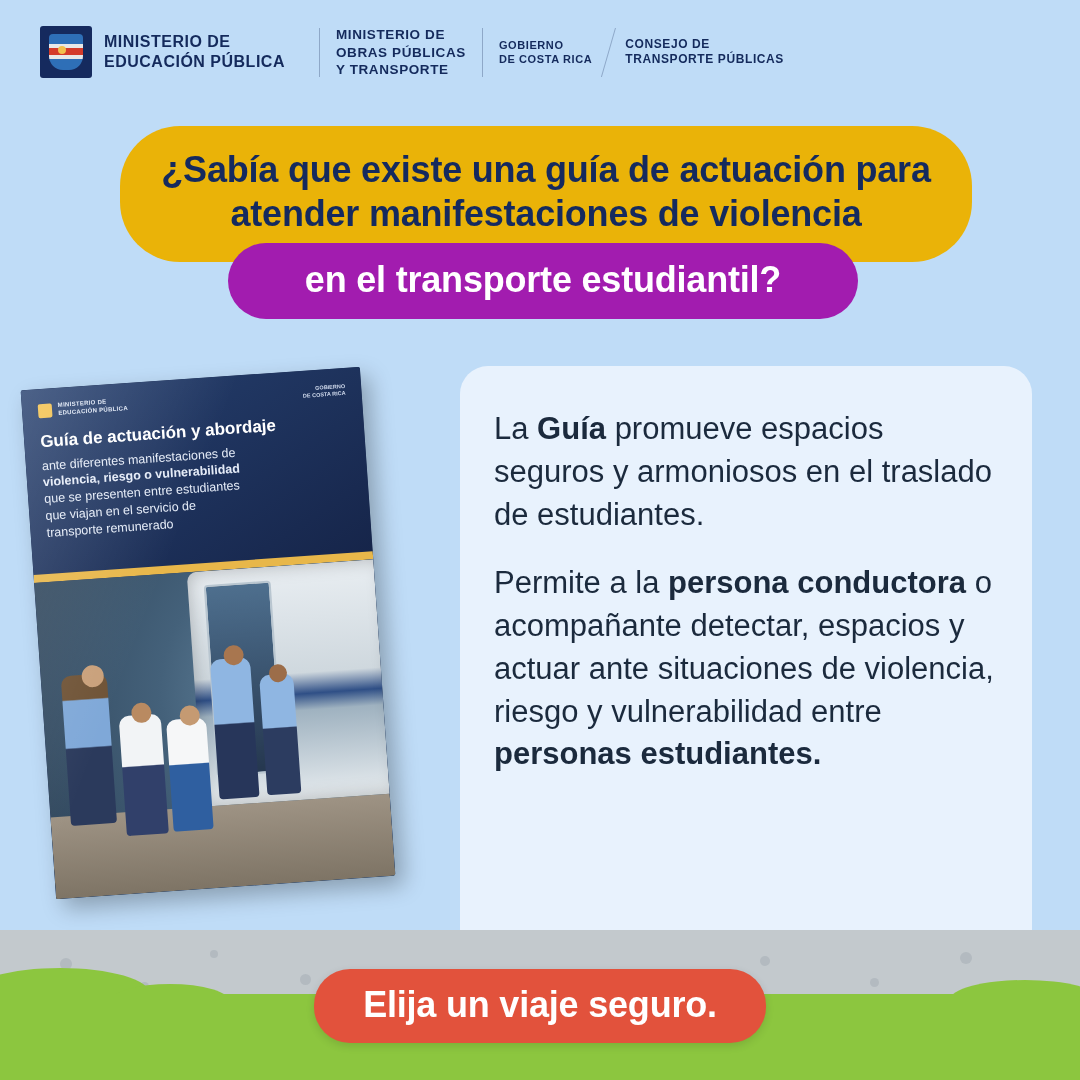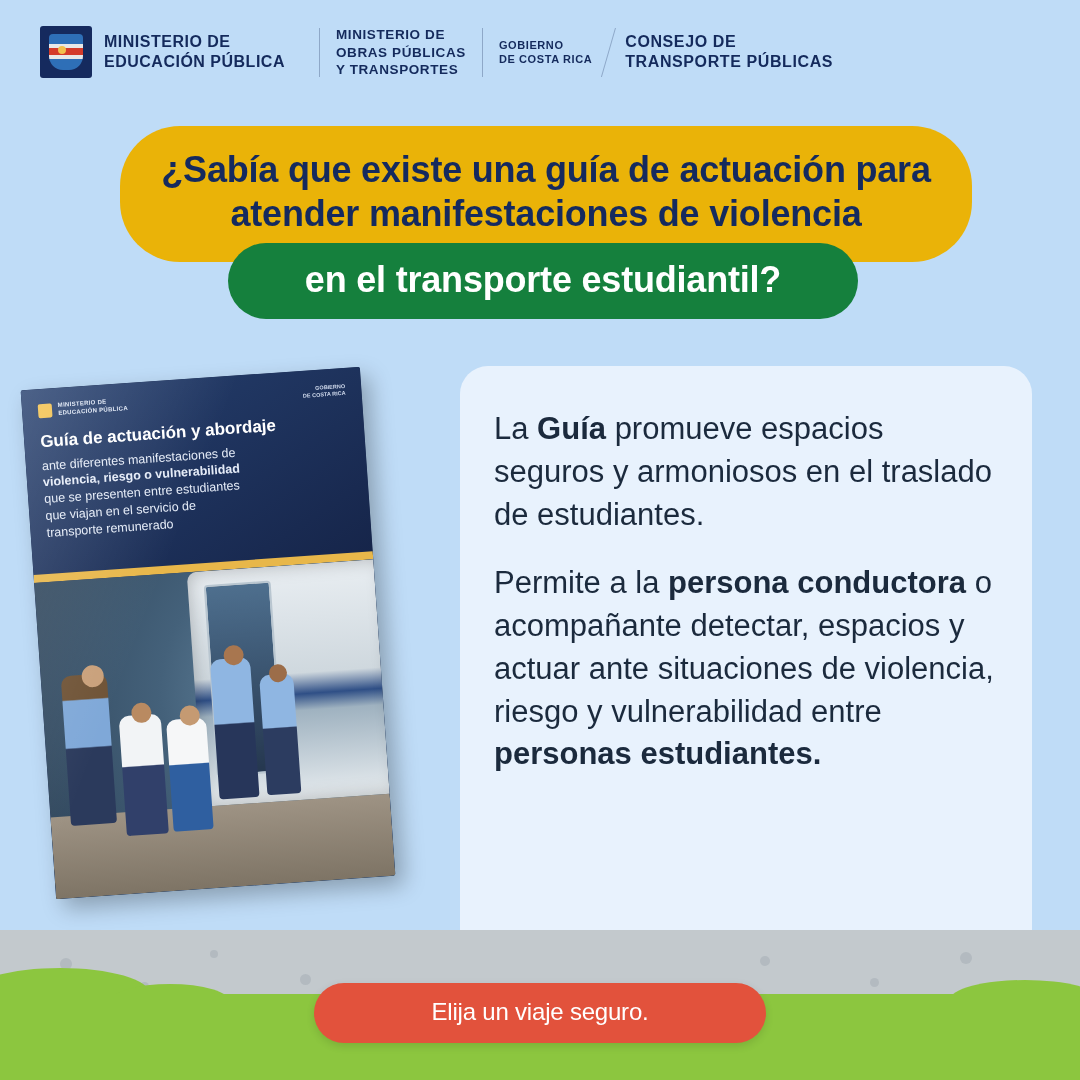--- a/index.html
+++ b/index.html
@@ -74,21 +74,21 @@
     background: #8ea8c8;
     transform: skewX(-16deg);
   }
   .small-block {
     color: #142a5c;
     font-weight: bold;
     letter-spacing: 0.6px;
   }
   .s-13 { font-size: 13.5px; line-height: 1.3; }
   .s-11 { font-size: 11px; line-height: 1.3; }
-  .s-12 { font-size: 16px; line-height: 1.3; }
+  .s-12 { font-size: 12px; line-height: 1.3; }
 
   
   .title-white {
     position: absolute;
     top: 126px; left: 120px;
     width: 852px;
     background: #eab308;
     border-radius: 60px;
     padding: 22px 30px 26px;
     text-align: center;
@@ -97,21 +97,21 @@
     color: #152a5e;
     font-weight: bold;
     font-size: 36px;
     line-height: 1.22;
     letter-spacing: -0.2px;
   }
   .title-red {
     position: absolute;
     top: 243px; left: 228px;
     width: 630px;
-    background: #15803d;
+    background: #a21caf;
     border-radius: 40px;
     padding: 16px 30px 18px;
     text-align: center;
     color: #ffffff;
     font-weight: bold;
     font-size: 36px;
     letter-spacing: -0.2px;
   }
 
   
@@ -220,42 +220,42 @@
   }
   .cta {
     position: absolute;
     left: 314px; bottom: 37px;
     width: 452px;
     background: #e2523c;
     border-radius: 36px;
     padding: 15px 24px 17px;
     text-align: center;
     color: #fff;
-    font-weight: normal;
-    font-size: 24px;
+    font-weight: bold;
+    font-size: 36px;
     letter-spacing: -0.2px;
     box-shadow: 0 3px 8px rgba(0,0,0,.12);
   }
 </style>
 </head>
 <body>
 
 <div class="header">
   <div class="logo-block">
     <div class="crest"></div>
     <div class="logo-text">
       <div>MINISTERIO DE</div>
       <div>EDUCACIÓN PÚBLICA</div>
     </div>
   </div>
   <div class="sep"></div>
   <div class="small-block s-13">
     <div>MINISTERIO DE</div>
     <div>OBRAS PÚBLICAS</div>
-    <div>Y TRANSPORTES</div>
+    <div>Y TRANSPORTE</div>
   </div>
   <div class="sep"></div>
   <div class="small-block s-11">
     <div>GOBIERNO</div>
     <div>DE COSTA RICA</div>
   </div>
   <div class="sep slant"></div>
   <div class="small-block s-12">
     <div>CONSEJO DE</div>
     <div>TRANSPORTE PÚBLICAS</div>

